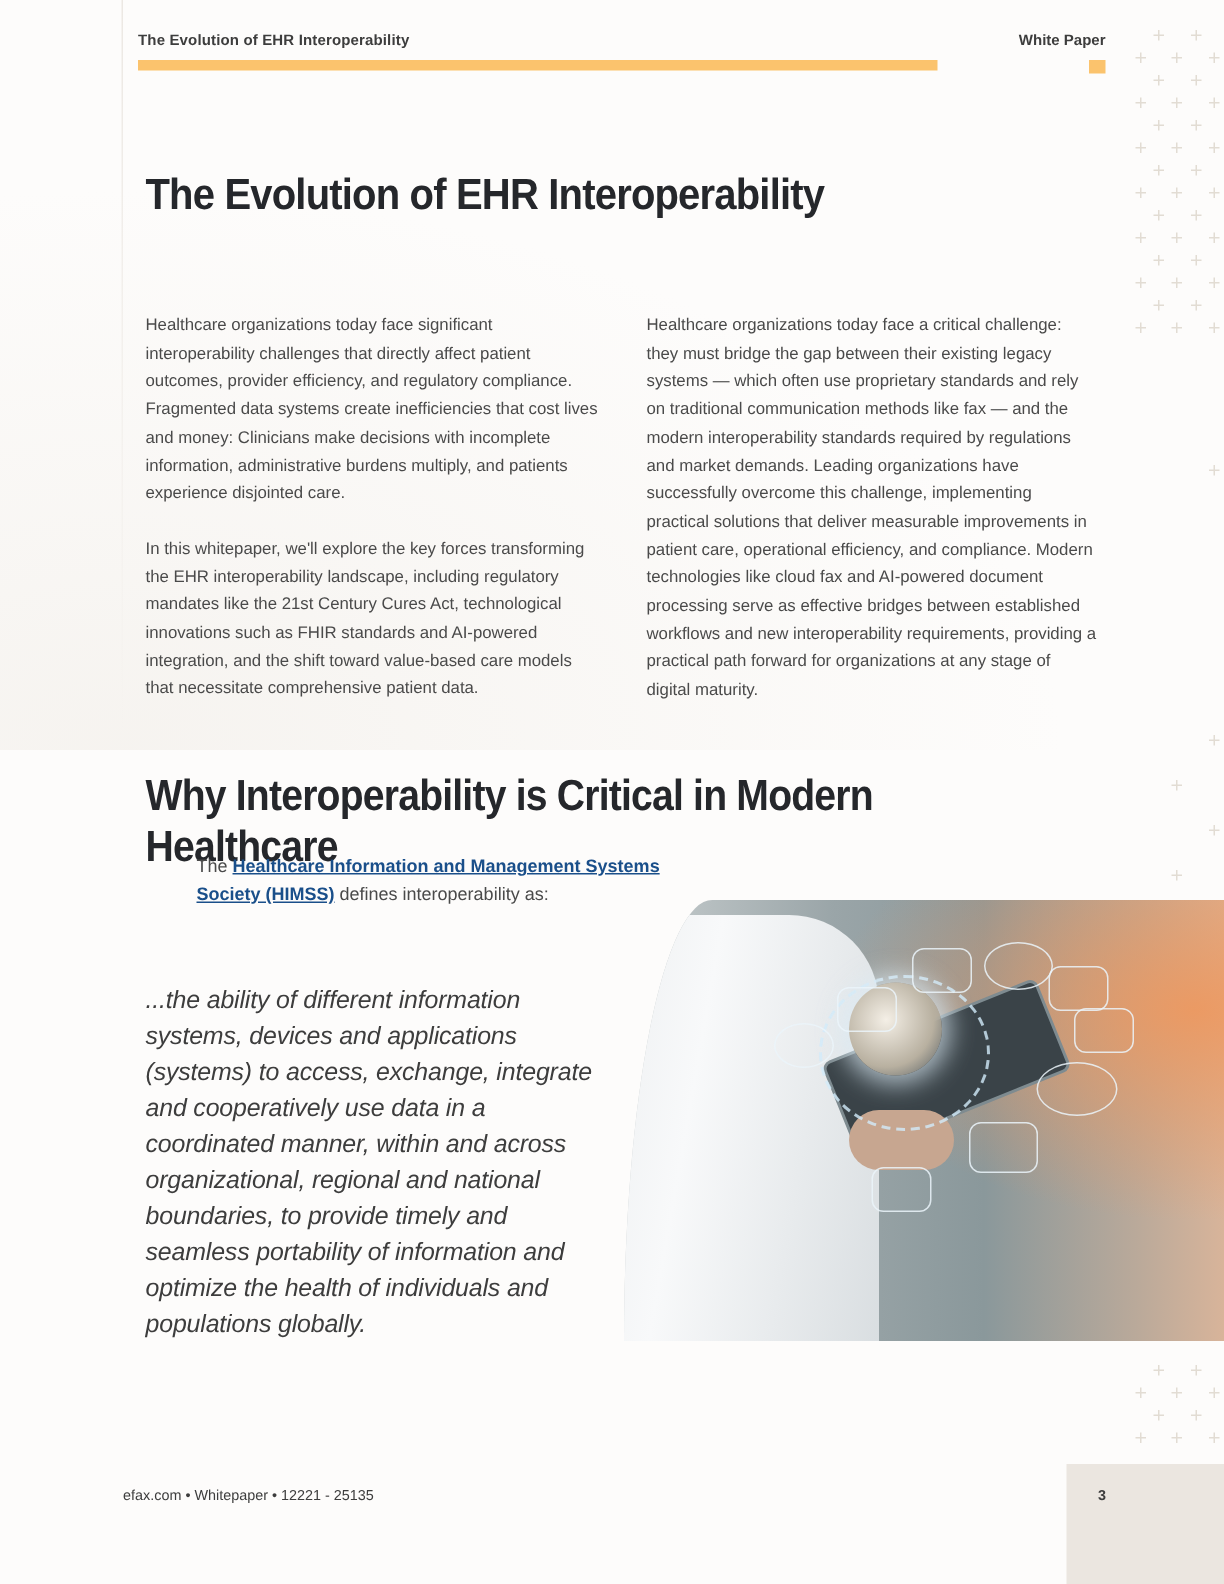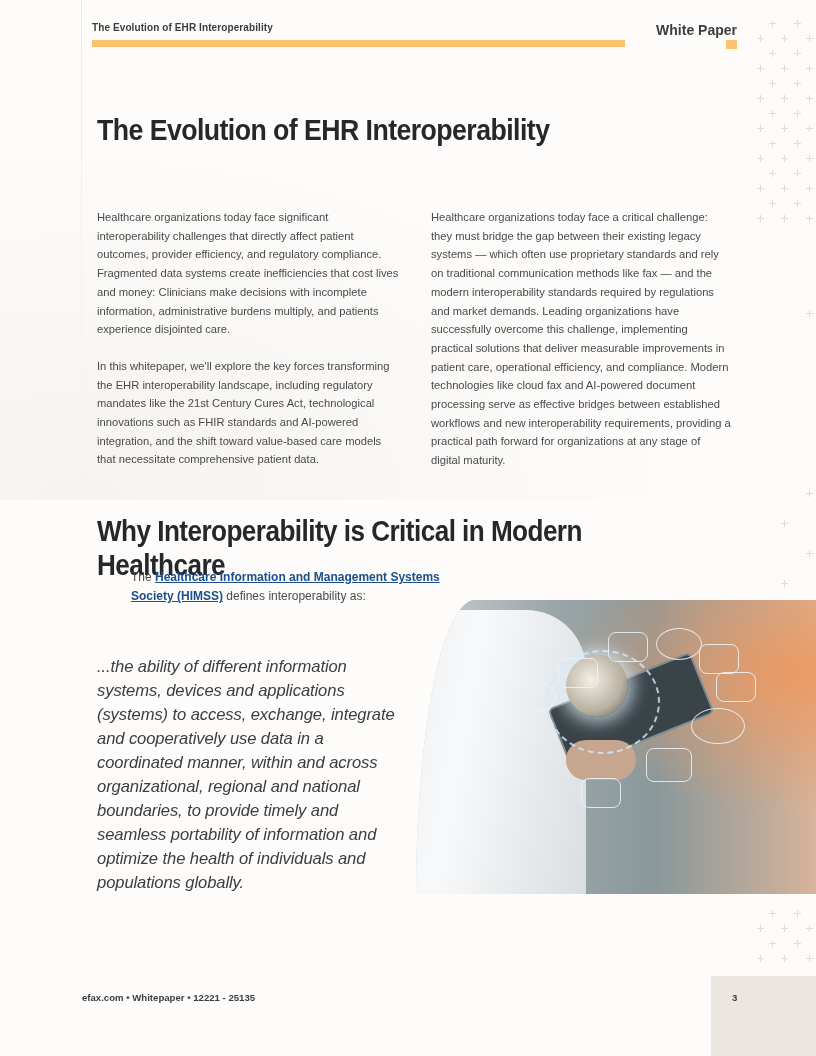--- a/index.html
+++ b/index.html
@@ -29,21 +29,21 @@
   }
   .dot-grid span::before { left: 3px; top: 0; width: 1px; height: 7px; }
   .dot-grid span::after { left: 0; top: 3px; width: 7px; height: 1px; }
 
   .header-title {
     position: absolute; left: 92px; top: 22px;
     font-size: 10px; font-weight: bold; color: #3d3d3d; letter-spacing: 0.1px;
   }
   .header-tag {
     position: absolute; right: 79px; top: 22px;
-    font-size: 14px; font-weight: bold; color: #3d3d3d;
+    font-size: 10px; font-weight: bold; color: #3d3d3d;
   }
   .header-bar {
     position: absolute; left: 92px; top: 40px; width: 533px; height: 7px;
     background: #fbc36d;
   }
   .header-square {
     position: absolute; left: 726px; top: 40px; width: 11px; height: 9px;
     background: #fbc36d;
   }
   h1.title {
@@ -107,21 +107,21 @@
     position: absolute; width: 38px; height: 28px; border: 1.3px solid rgba(235,245,250,0.85);
     border-radius: 8px;
   }
   .photo .hex.circle { border-radius: 50%; }
   .photo .hand {
     position: absolute; left: 150px; top: 140px; width: 70px; height: 40px; border-radius: 20px;
     background: #c7a690;
   }
   .footer-text {
     position: absolute; left: 82px; top: 992px;
-    font-size: 9.6px; font-weight: bold; color: #3d3d3d;
+    font-size: 9.6px; font-weight: normal; color: #3d3d3d;
   }
   .footer-box {
     position: absolute; left: 711px; top: 976px; width: 105px; height: 80px;
     background: #ebe6e0;
   }
   .page-num {
     position: absolute; left: 732px; top: 992px;
     font-size: 9.6px; font-weight: bold; color: #3d3d3d;
   }
 </style>

